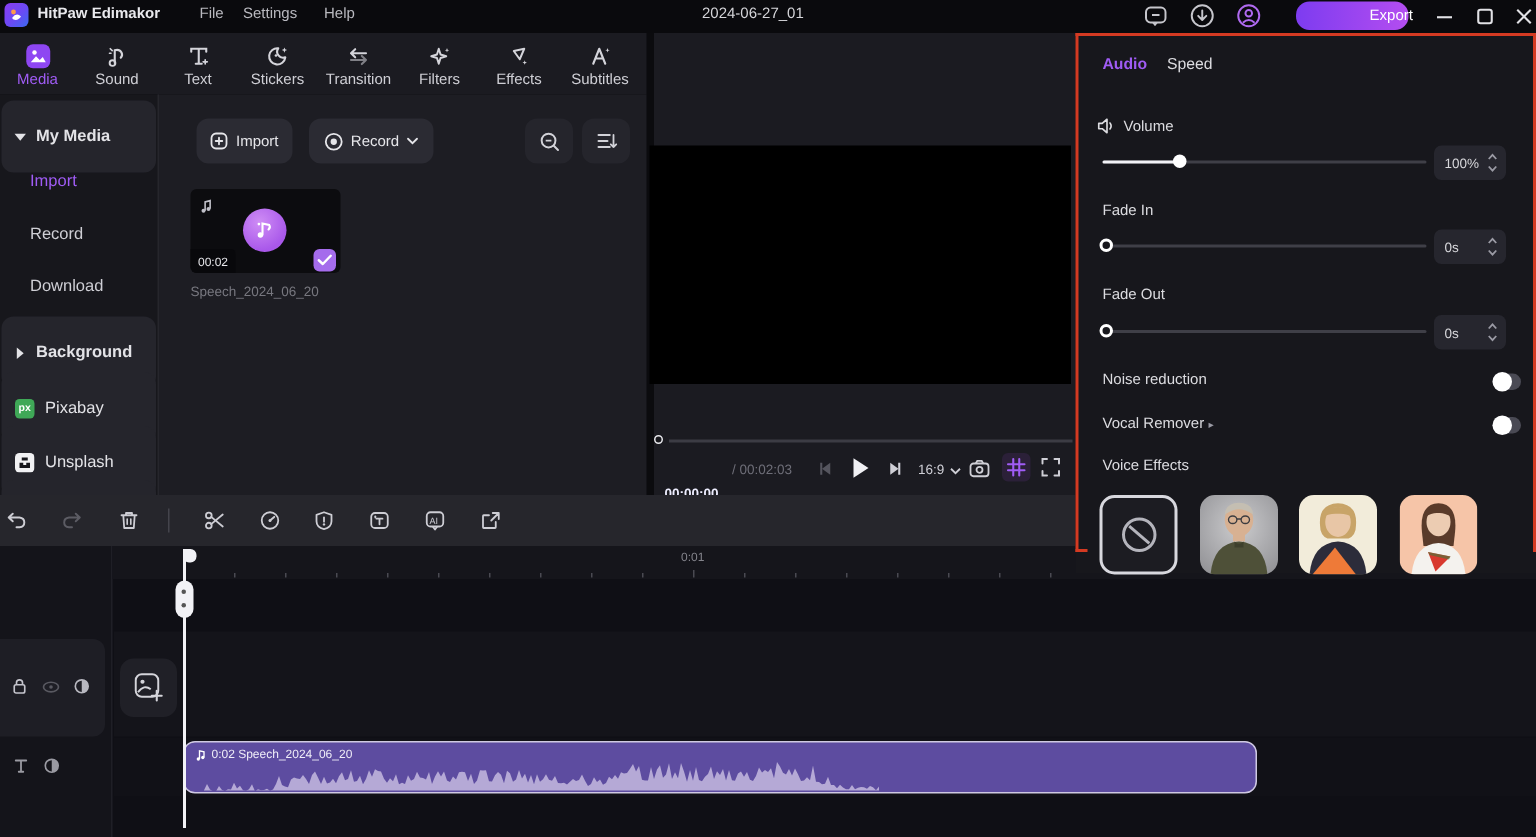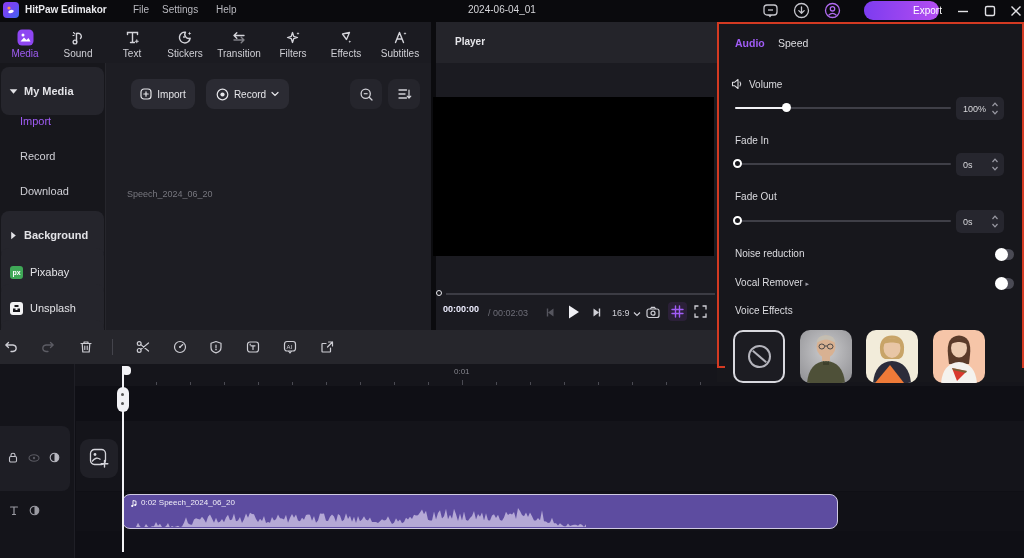--- a/index.html
+++ b/index.html
@@ -60,21 +60,21 @@
     <div id="logo">
       <svg class="paw" viewBox="0 0 10 10">
           <circle cx="3" cy="3" r="1.6" fill="#ff9a4d"></circle>
           <path d="M2 7 Q5 3 8 6 Q6 9 3 8 Z" fill="#fff"></path>
         </svg>
     </div>
     <span class="tbtext" style="left:25px; font-weight:bold; color:#e9e9ed;">HitPaw Edimakor</span>
     <span class="tbtext menuitem" style="left:133px;">File</span>
     <span class="tbtext menuitem" style="left:162px;">Settings</span>
     <span class="tbtext menuitem" style="left:216px;">Help</span>
-    <span class="tbtext" style="left:468px;">2024-06-04_01</span>
+    <span class="tbtext" style="left:468px;">2024-06-27_01</span>
 
     <svg class="abs" style="left:762px; top:2px;" width="17" height="17" viewBox="0 0 17 17">
       <rect x="2" y="3" width="13" height="10" rx="3" fill="none" stroke="#c6c6cc" stroke-width="1.3"></rect>
       <line x1="6" y1="8" x2="11" y2="8" stroke="#c6c6cc" stroke-width="1.3"></line>
       <path d="M6 13 L8 15.5 L10 13 Z" fill="#c6c6cc"></path>
     </svg>
 
     <svg class="abs" style="left:793px; top:2px;" width="17" height="17" viewBox="0 0 17 17">
       <circle cx="8.5" cy="8.5" r="7" fill="none" stroke="#c6c6cc" stroke-width="1.3"></circle>
       <path d="M8.5 5 L8.5 11 M5.8 8.6 L8.5 11.3 L11.2 8.6" fill="none" stroke="#c6c6cc" stroke-width="1.3" stroke-linecap="round" stroke-linejoin="round"></path>
@@ -241,33 +241,52 @@
     </div>
     <div class="mbtn" style="left:282px; width:32px; background:#25252c;">
       <svg width="15" height="14" viewBox="0 0 15 14">
         <line x1="2" y1="3" x2="9.5" y2="3" stroke="#d2d2d8" stroke-width="1.3" stroke-linecap="round"></line>
         <line x1="2" y1="7" x2="8" y2="7" stroke="#d2d2d8" stroke-width="1.3" stroke-linecap="round"></line>
         <line x1="2" y1="11" x2="9.5" y2="11" stroke="#d2d2d8" stroke-width="1.3" stroke-linecap="round"></line>
         <path d="M12 3 L12 11 M10.2 9.2 L12 11 L13.8 9.2" fill="none" stroke="#d2d2d8" stroke-width="1.2" stroke-linecap="round" stroke-linejoin="round"></path>
       </svg>
     </div>
 
+    <div class="abs" style="left:21px; top:63px; width:100px; height:56px; background:#0c0c0f; border-radius:4px;">
+      <svg class="abs" style="left:6px; top:6px;" width="10" height="11" viewBox="0 0 12 13">
+        <path d="M4.5 10 L4.5 3 L8.5 2 L8.5 8.5" fill="none" stroke="#c0c0c8" stroke-width="1.3"></path>
+        <circle cx="3.2" cy="10" r="1.6" fill="#c0c0c8"></circle>
+          <circle cx="7.2" cy="8.7" r="1.6" fill="#c0c0c8"></circle>
+      </svg>
+      <div class="abs" style="left:35px; top:13px; width:29px; height:29px; border-radius:50%;
+           background:radial-gradient(circle at 38% 32%,#cf8df5,#a958ea 70%);">
+        <svg class="abs" style="left:7px; top:6px;" width="15" height="16" viewBox="0 0 15 16">
+          <path d="M6 11.5 L6 4 L10.5 5 Q11.5 6.5 10 8" fill="none" stroke="#fff" stroke-width="1.4" stroke-linecap="round"></path>
+          <circle cx="4.6" cy="11.7" r="1.8" fill="#fff"></circle>
+          <circle cx="3.6" cy="4.4" r="0.9" fill="#fff"></circle>
+        </svg>
+      </div>
+      <div class="abs" style="left:0; top:40px; width:30px; height:16px; background:rgba(8,8,10,0.85); border-radius:0 3px 0 4px;
+           font-size:8px; color:#e8e8ec; display:flex; align-items:center; justify-content:center;">00:02</div>
+      <div class="abs" style="left:82px; top:40px; width:15px; height:15px; background:#a56cec; border-radius:4px;">
+        <svg class="abs" style="left:2px; top:3px;" width="11" height="9" viewBox="0 0 11 9">
+            <path d="M1.5 4.5 L4.2 7 L9.5 1.5" fill="none" stroke="#fff" stroke-width="1.6" stroke-linecap="round" stroke-linejoin="round"></path>
+          </svg>
+      </div>
+    </div>
     <span class="abs" style="left:21px; top:126px; font-size:9px; color:#77777f;">Speech_2024_06_20</span>
   </div>
 
   <div id="player"></div>
-  <div id="playerhead">
-      <span style="position:absolute; left:19px; top:14px; font-size:10px; color:#e6e6ea; font-weight:bold;">Player</span>
-    </div>
   <div id="video"></div>
 
   <div class="abs" style="left:446px; top:293px; width:269px; height:2px; background:#3c3c44;"></div>
   <circle class="abs" style="left:436px; top:290px; width:6px; height:6px; border:1.5px solid #e8e8ec; border-radius:50%; background:#17171c;"></circle>
 
-  <span class="abs" style="left:443px; top:304px; font-size:9px; font-weight:bold; color:#eef;">00:00:00</span>
+  <span class="abs" style="left:443px; top:324px; font-size:9px; font-weight:bold; color:#eef;">00:00:00</span>
   <span class="abs" style="left:488px; top:308px; font-size:9px; color:#6e6e78;">/ 00:02:03</span>
   <svg class="abs" style="left:545px; top:307px;" width="11" height="11" viewBox="0 0 11 11">
     <path d="M8.5 1.5 L3 5.5 L8.5 9.5 Z" fill="#55555e"></path>
       <rect x="1.8" y="1.5" width="1.4" height="8" fill="#55555e"></rect>
   </svg>
   <svg class="abs" style="left:567px; top:304px;" width="13" height="16" viewBox="0 0 13 16">
     <path d="M2 1.5 L12 8 L2 14.5 Z" fill="#f0f0f4"></path>
   </svg>
   <svg class="abs" style="left:591px; top:307px;" width="11" height="11" viewBox="0 0 11 11">
     <path d="M2.5 1.5 L8 5.5 L2.5 9.5 Z" fill="#cfcfd6"></path>

